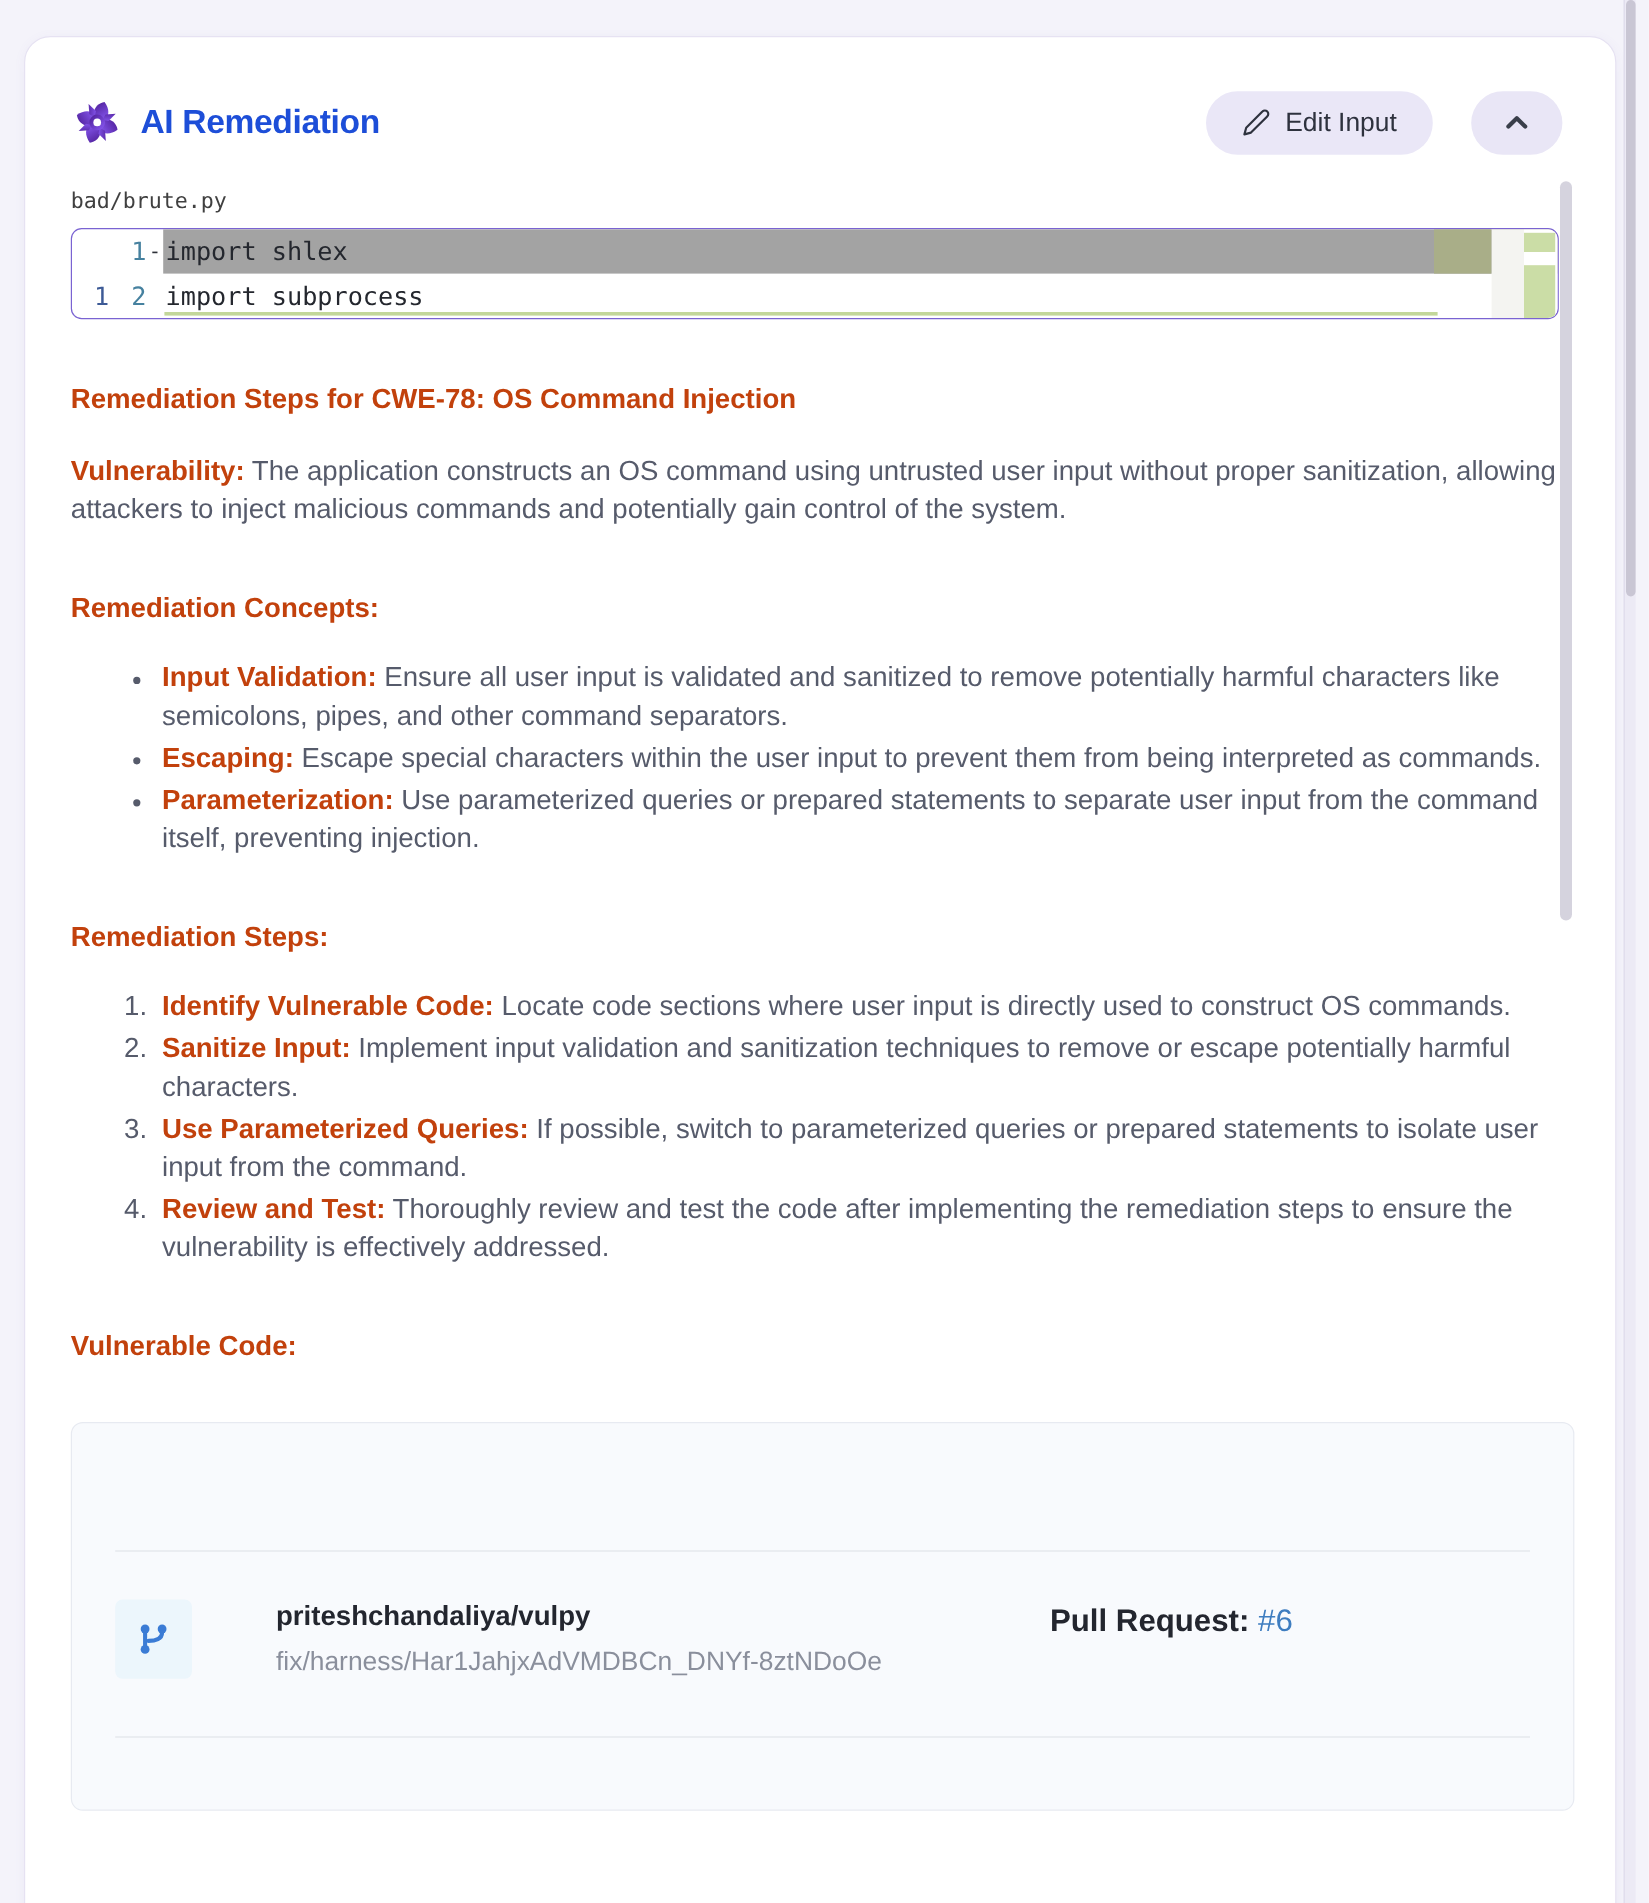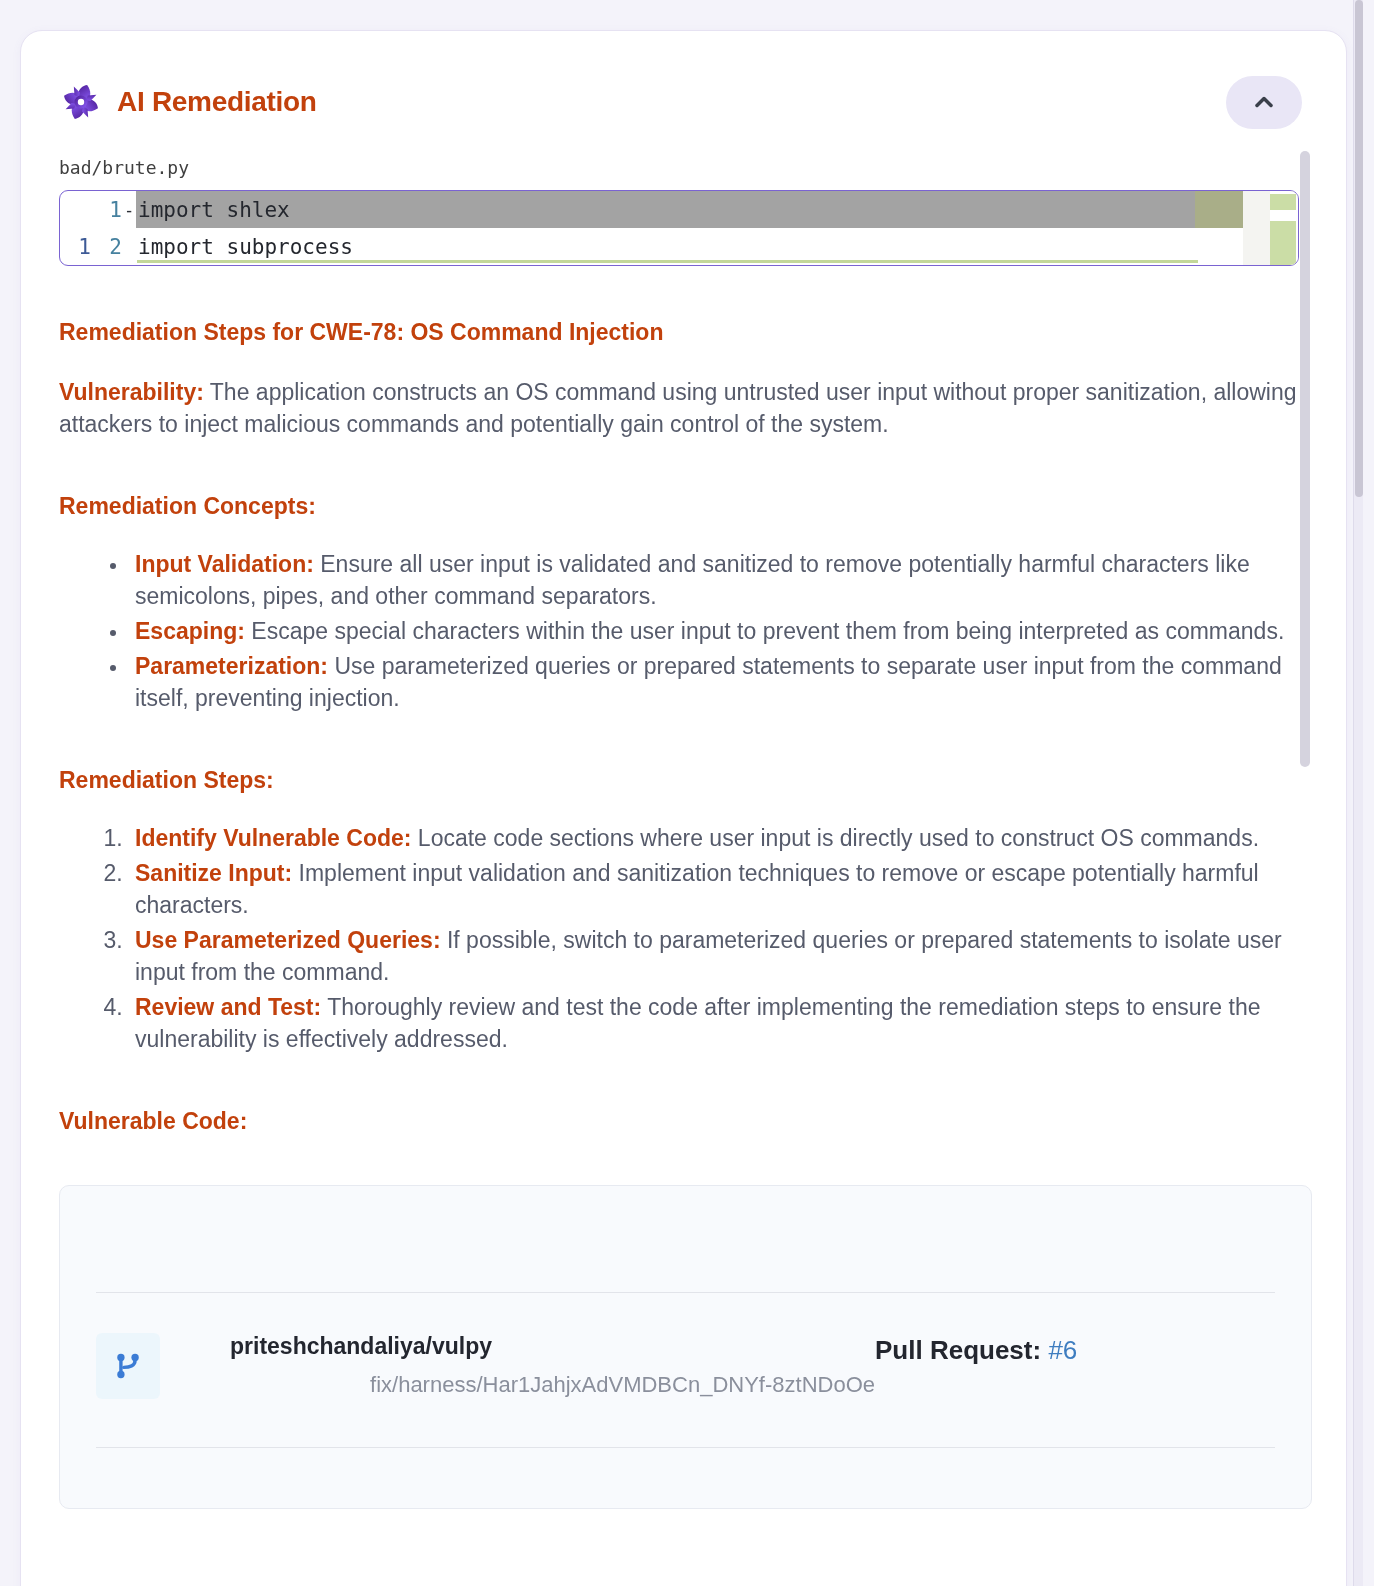--- a/index.html
+++ b/index.html
@@ -23,21 +23,21 @@
     padding: 44px 38px 0 38px;
     overflow: hidden;
   }
 
   
   .hdr { display: flex; align-items: center; height: 54px; }
   .logo { width: 44px; height: 44px; flex: 0 0 auto; }
   .hdr-title {
     margin-left: 14px;
     font-size: 28px; font-weight: 700;
-    color: #c2410c; letter-spacing: -0.3px;
+    color: #1d4ed8; letter-spacing: -0.3px;
     flex: 1 1 auto;
   }
   .btn-edit {
     display: flex; align-items: center; gap: 12px;
     height: 53px; padding: 0 30px;
     background: #eae7f7; border: none; border-radius: 27px;
     font-family: "Liberation Sans", sans-serif;
     font-size: 22px; color: #2e323e; cursor: pointer;
   }
   .btn-collapse {
@@ -112,21 +112,21 @@
   .card-prompt { font-size: 23px; color: #15181f; }
   .card-divider { height: 1px; background: #e2e4ea; margin-top: 48px; }
   .repo-row { display: flex; align-items: flex-start; margin-top: 40px; }
   .repo-icon-wrap {
     width: 64px; height: 66px; border-radius: 6px;
     background: #ecf6fc; display: flex; align-items: center; justify-content: center;
     flex: 0 0 auto;
   }
   .repo-text { margin-left: 70px; flex: 1 1 auto; }
   .repo-name { font-size: 23px; font-weight: 700; color: #23262f; }
-  .repo-branch { margin-top: 12px; font-size: 22px; color: #8a8f9c; text-align: right; }
+  .repo-branch { margin-top: 12px; font-size: 22px; color: #8a8f9c; }
   .pr-block { width: 400px; flex: 0 0 auto; font-size: 26px; color: #23262f; font-weight: 700; padding-top: 2px; }
   .pr-link { color: #3e7dc0; font-weight: 400; text-decoration: none; cursor: pointer; }
   .card-divider2 { height: 1px; background: #e2e4ea; margin-top: 48px; }
 
   
   .panel-scrollbar {
     position: absolute; right: 36px; top: 120px;
     width: 10px; height: 616px;
     background: #d5d3de; border-radius: 6px;
   }
@@ -166,20 +166,26 @@
           <path transform="rotate(90)" d="M0,-17 L3,-9 L0,-5 L-3,-9 Z"></path>
           <path transform="rotate(180)" d="M0,-17 L3,-9 L0,-5 L-3,-9 Z"></path>
           <path transform="rotate(270)" d="M0,-17 L3,-9 L0,-5 L-3,-9 Z"></path>
         </g>
         <circle r="6.5"></circle>
       </g>
       <circle r="3.2" fill="#ffffff"></circle>
     </svg>
     <div class="hdr-title">AI Remediation</div>
 
+    <button class="btn-edit">
+      <svg width="24" height="24" viewBox="0 0 24 24" fill="none" stroke="#2e323e" stroke-width="1.8" stroke-linecap="round" stroke-linejoin="round">
+        <path d="M17 3a2.83 2.83 0 1 1 4 4L7.5 20.5 2 22l1.5-5.5L17 3z"></path>
+      </svg>
+      <span>Edit Input</span>
+    </button>
 
     <button class="btn-collapse">
       <svg width="28" height="28" viewBox="0 0 24 24" fill="none" stroke="#3a3f4a" stroke-width="3" stroke-linecap="round" stroke-linejoin="round">
         <polyline points="6 15 12 9 18 15"></polyline>
       </svg>
     </button>
   </div>
 
   <div class="filename">bad/brute.py</div>
 

